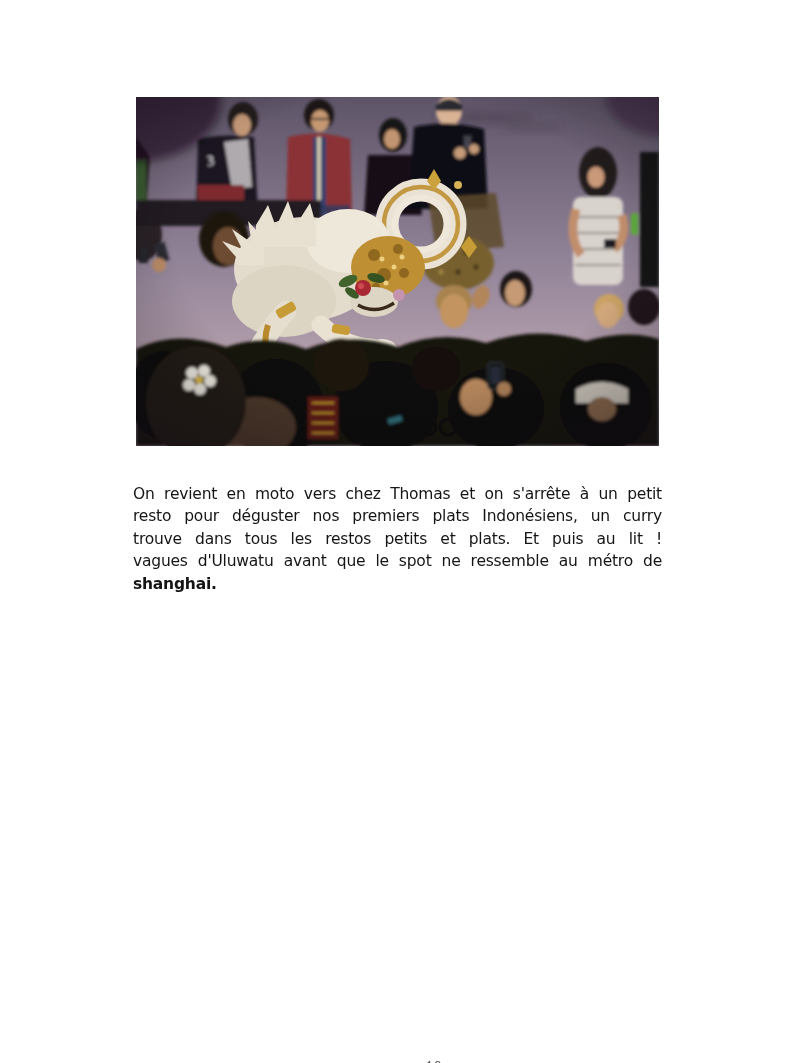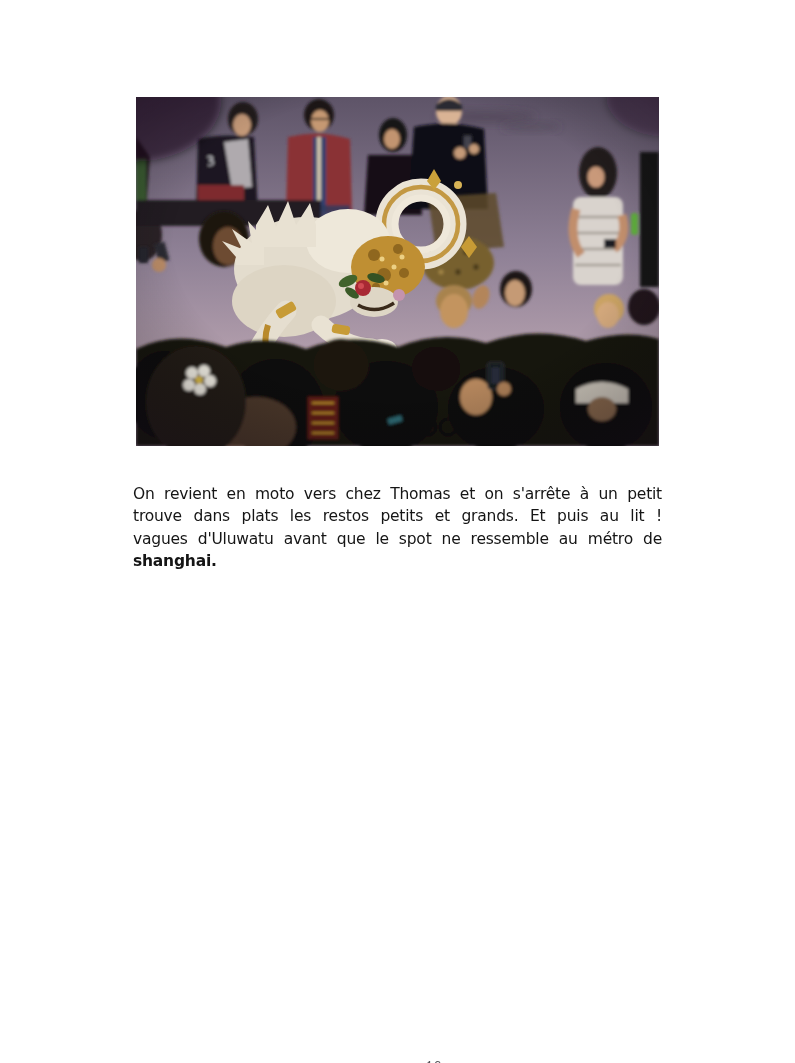--- a/index.html
+++ b/index.html
@@ -199,20 +199,21 @@
       <g>
         <rect x="0" y="0" width="523" height="349" fill="url(#vigGrad)"></rect>
         <ellipse cx="-5" cy="5" rx="90" ry="60" fill="rgba(18,10,20,0.55)" filter="url(#blurMore)"></ellipse>
         <ellipse cx="530" cy="0" rx="60" ry="40" fill="rgba(18,10,20,0.35)" filter="url(#blurMore)"></ellipse>
       </g>
     </svg>
   </figure>
 
   <div class="bodytext">
     <span class="jline">On revient en moto vers chez Thomas et on s'arrête à un petit</span>
-    <span class="jline">trouve dans plats les restos petits et grands. Et puis au lit !</span>
+    <span class="jline">resto pour déguster nos premiers plats Indonésiens, un curry</span>
+    <span class="jline">trouve dans tous les restos petits et plats. Et puis au lit !</span>
     <span class="jline">vagues d'Uluwatu avant que le spot ne ressemble au métro de</span>
     <span class="lline">shanghai.</span>
   </div>
 
   <div class="pagenum">16</div>
 
 </div>
 
 </body></html>

